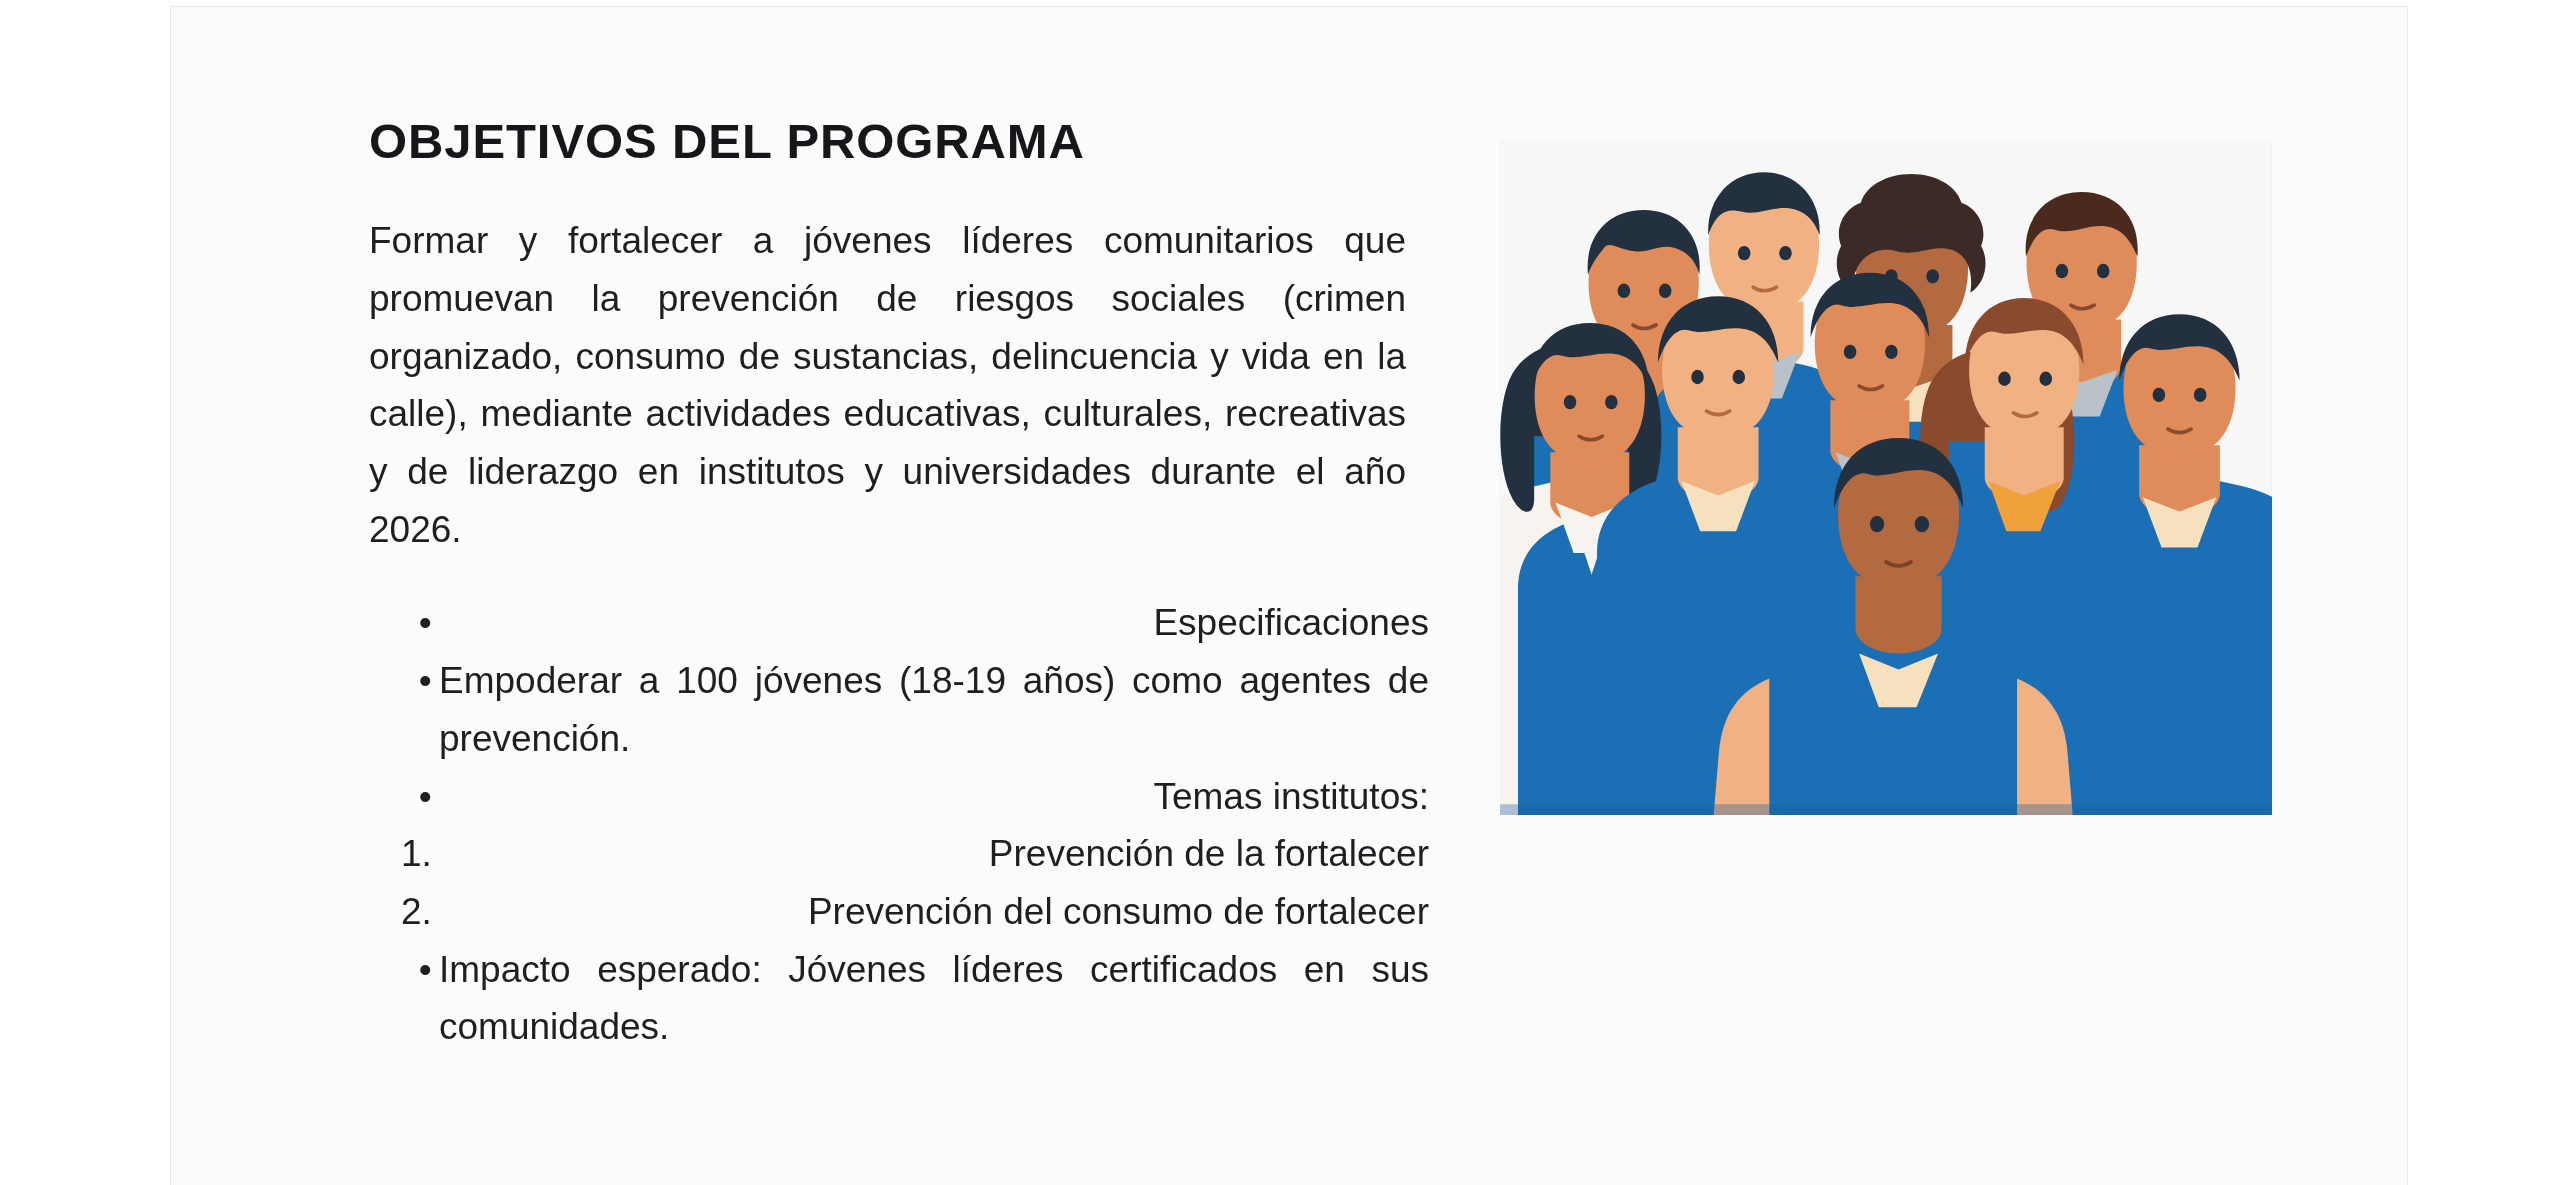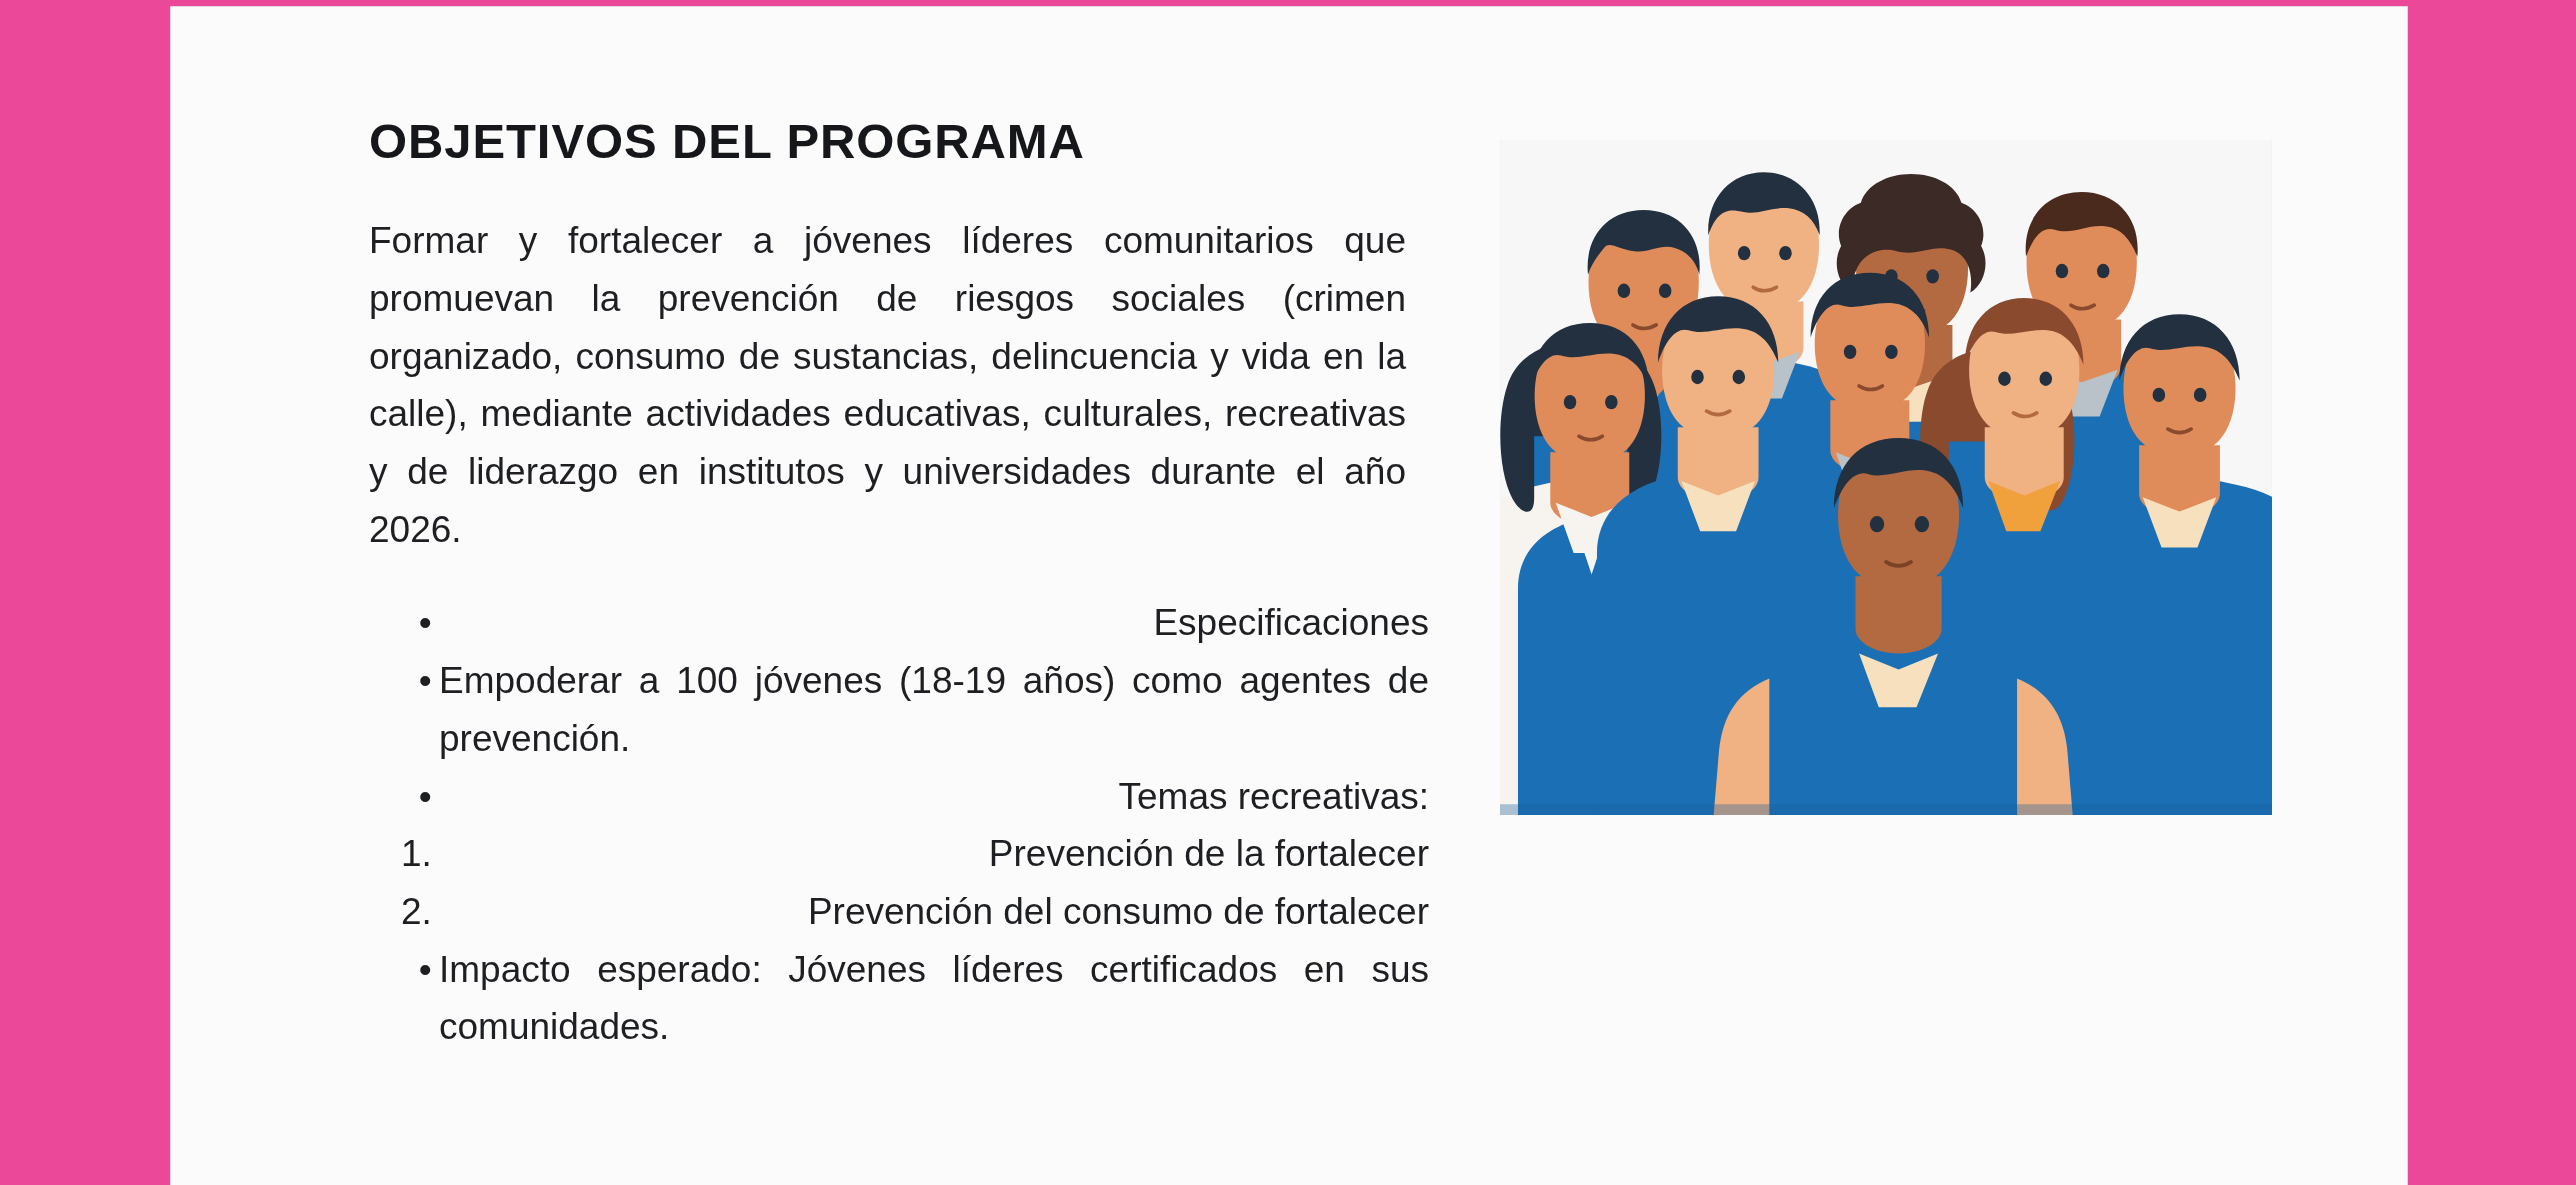--- a/index.html
+++ b/index.html
@@ -11,21 +11,21 @@
   body {
     width: 2576px;
     height: 1186px;
     overflow: hidden;
   }
   .slide-wrap {
     position: absolute;
     left: 0; top: 0;
     width: 2576px;
     height: 1186px;
-    background: #ec4899;
+    background: #ffffff;
   }
   .slide {
     position: absolute;
     left: 171px;
     top: 7.2px;
     width: 2236px;
     height: 1178px;
     background: #fbfbfb;
     box-shadow: 0 0 0 0.9px #e6e6e6;
   }
@@ -106,21 +106,21 @@
         <li class="li-row">
           <span class="marker">•</span>
           <span class="li-text nojust">Especificaciones</span>
         </li>
         <li class="li-row">
           <span class="marker">•</span>
           <span class="li-text">Empoderar a 100 jóvenes (18-19 años) como agentes de prevención.</span>
         </li>
         <li class="li-row">
           <span class="marker">•</span>
-          <span class="li-text nojust">Temas recreativas:</span>
+          <span class="li-text nojust">Temas institutos:</span>
         </li>
         <li class="li-row">
           <span class="marker">1.</span>
           <span class="li-text nojust">Prevención de la fortalecer</span>
         </li>
         <li class="li-row">
           <span class="marker">2.</span>
           <span class="li-text nojust">Prevención del consumo de fortalecer</span>
         </li>
         <li class="li-row">

